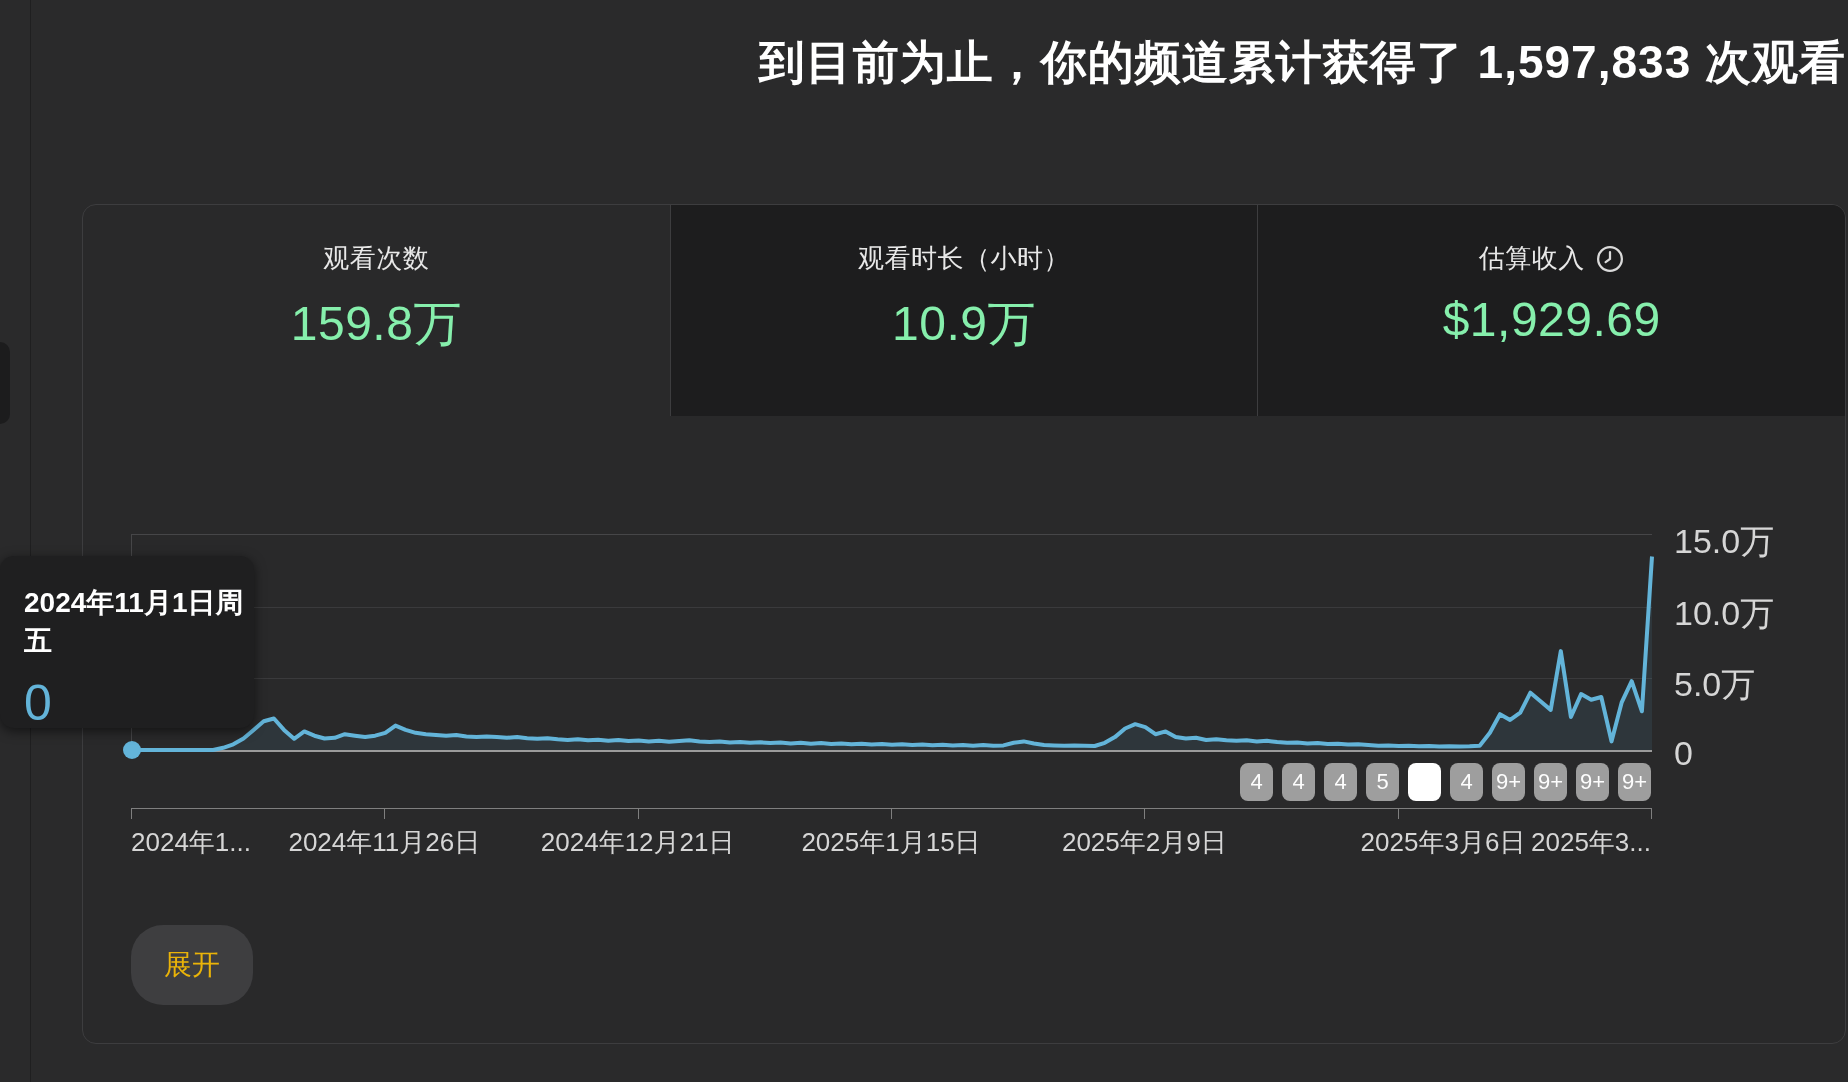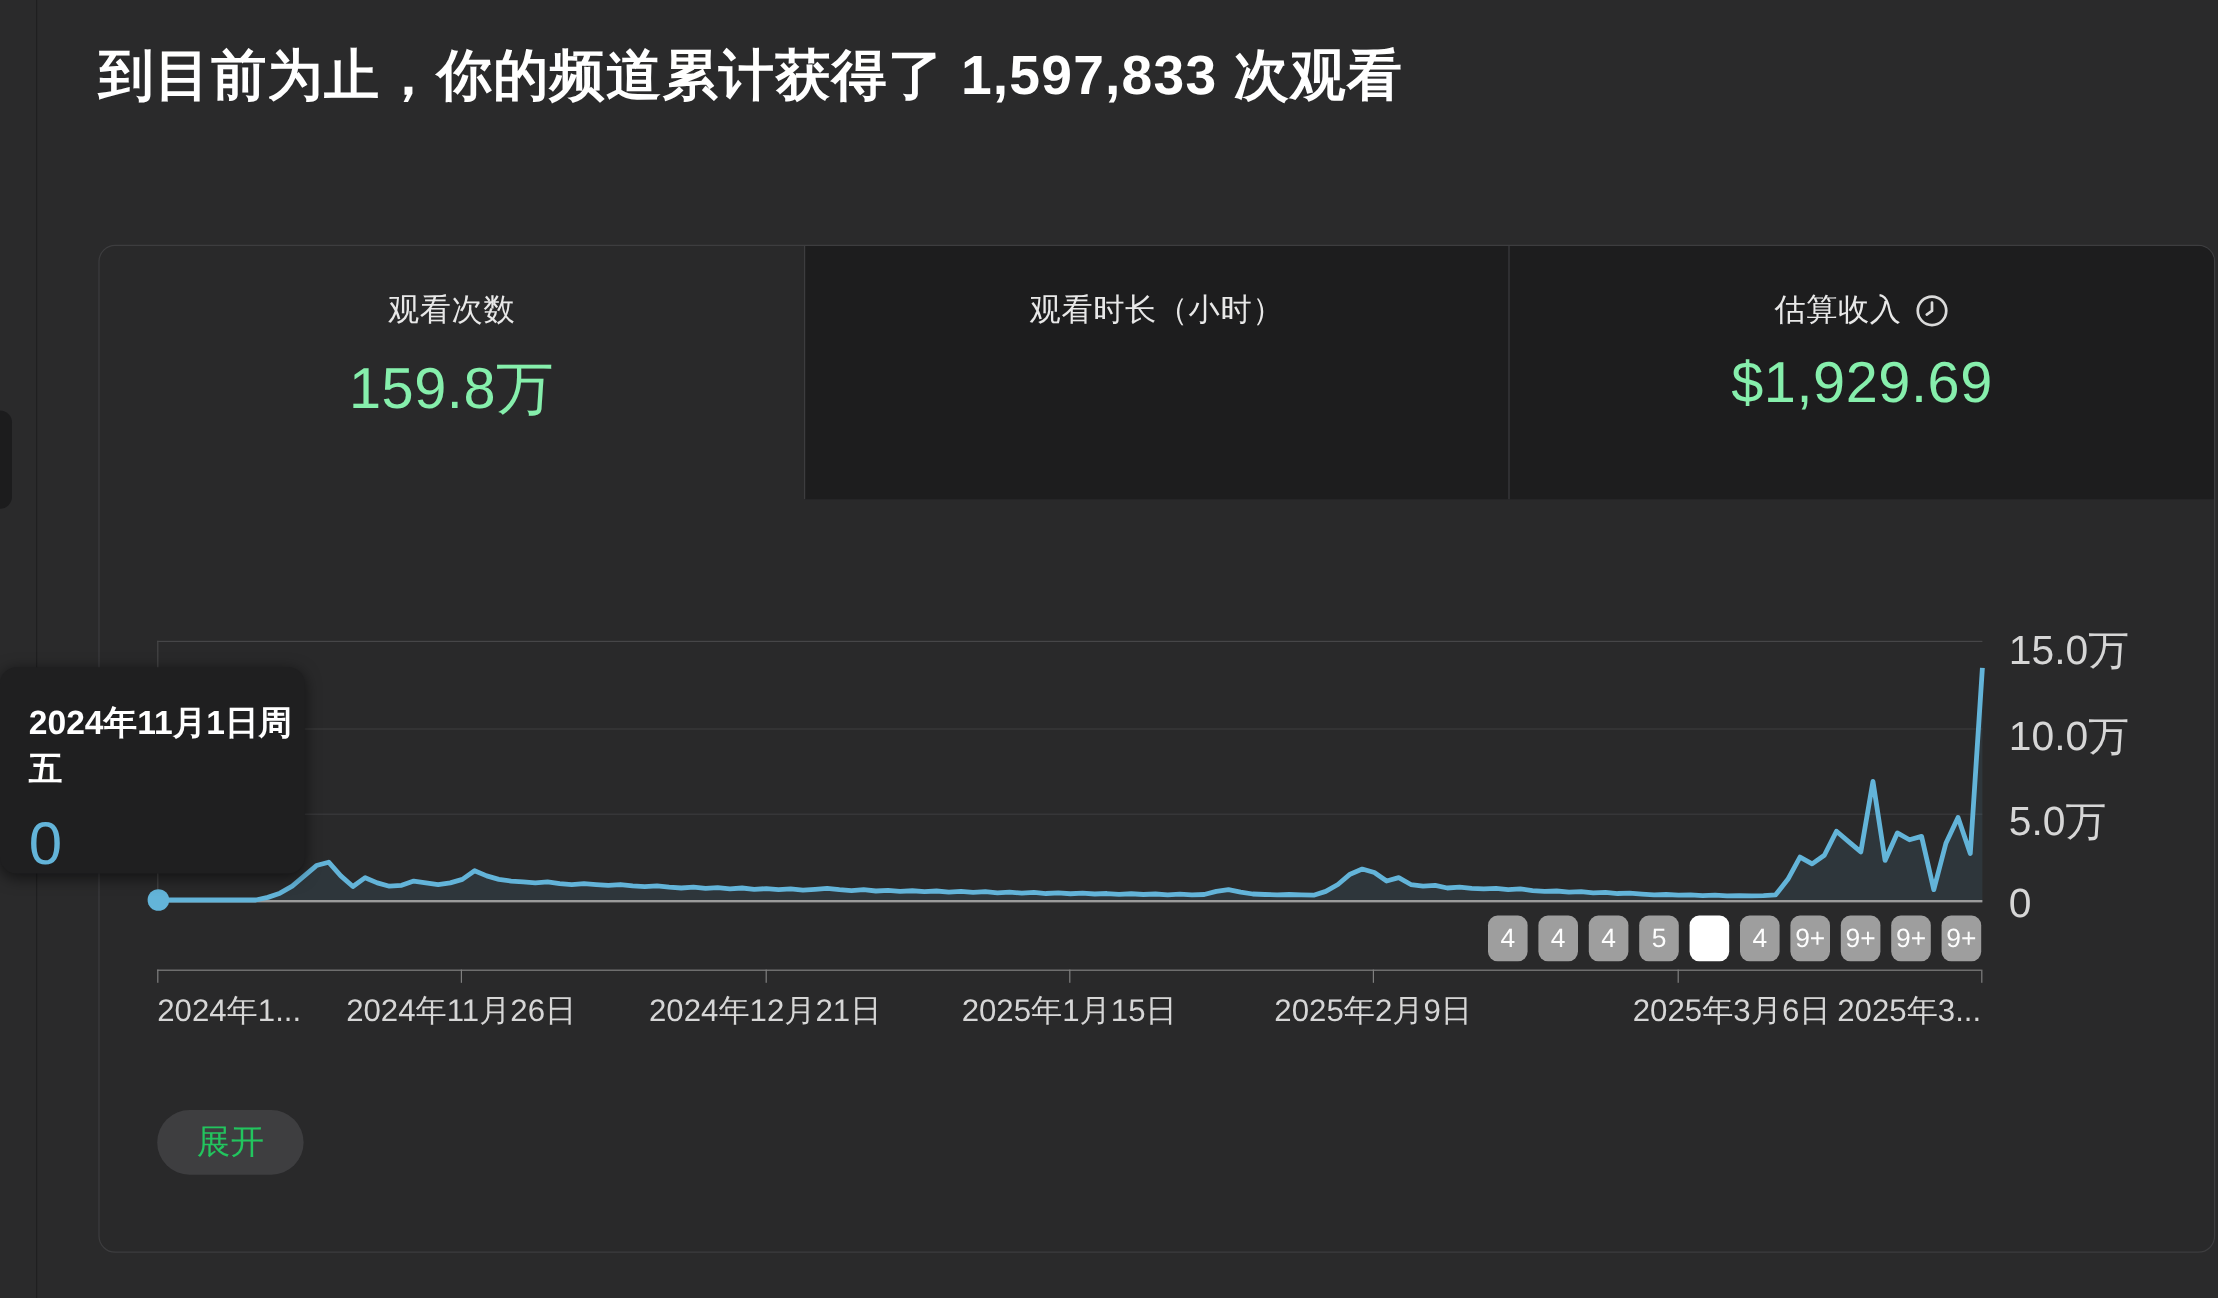--- a/index.html
+++ b/index.html
@@ -1,20 +1,20 @@
 <!DOCTYPE html>
 <html><head>
 <meta charset="utf-8">
 <style>
   html,body{margin:0;padding:0;background:#2a2a2b;}
   body{width:1848px;height:1082px;overflow:hidden;font-family:"Liberation Sans",sans-serif;-webkit-font-smoothing:antialiased;}
   .stage{position:relative;width:1848px;height:1082px;background:#2a2a2b;}
   .seam{position:absolute;left:30px;top:0;width:1px;height:1082px;background:#1f1f20;}
   .notch{position:absolute;left:0;top:342px;width:10px;height:82px;background:#1c1c1d;border-radius:0 10px 10px 0;}
-  .page-title{position:absolute;left:82px;top:32px;width:1764px;margin:0;text-align:left;
+  .page-title{position:absolute;left:82px;top:32px;width:1764px;margin:0;text-align:right;
     font-size:46px;font-weight:700;color:#ffffff;letter-spacing:1px;}
   .card{position:absolute;left:82px;top:204px;width:1764px;height:840px;box-sizing:border-box;
     background:#29292a;border:1px solid #3d3d3f;border-radius:14px;overflow:hidden;}
   
   .tabs{display:flex;height:211px;}
   .tab{flex:1;background:#1d1d1e;border-left:1px solid #3d3d3f;cursor:pointer;
     display:flex;flex-direction:column;align-items:center;padding-top:36px;box-sizing:border-box;}
   .tab:first-child{border-left:none;}
   .tab.selected{background:transparent;}
   .tab-label{display:flex;align-items:center;gap:10px;font-size:26px;color:#e8e8e8;letter-spacing:.5px;}
@@ -28,22 +28,22 @@
   .ylabel{position:absolute;left:1591px;font-size:34px;color:#d6d6d6;white-space:nowrap;}
   .badges{position:absolute;left:1157px;top:558px;display:flex;gap:9px;}
   .badge{width:33px;height:38px;border-radius:8px;background:#9e9e9e;color:#fdfdfd;
     font-size:22px;line-height:38px;text-align:center;cursor:pointer;}
   .badge.active{background:#ffffff;color:#ffffff;}
   .axis-line{position:absolute;left:48px;top:603px;width:1520px;height:1px;background:#7f7f7f;}
   .tick{position:absolute;top:603px;width:1px;height:11px;background:#7f7f7f;}
   .xlabel{position:absolute;top:620px;font-size:26px;color:#d6d6d6;white-space:nowrap;transform:translateX(-50%);}
   .xlabel.first{transform:translateX(0);}
   .xlabel.last{transform:translateX(-100%);}
-  .expand-btn{position:absolute;left:48px;top:720px;width:122px;height:54px;border:none;
-    border-radius:32px;background:#3e3e40;color:#22c55e;font-size:28px;font-family:inherit;cursor:pointer;}
+  .expand-btn{position:absolute;left:48px;top:720px;width:122px;height:80px;border:none;
+    border-radius:32px;background:#3e3e40;color:#eab308;font-size:28px;font-family:inherit;cursor:pointer;}
   
   .tooltip{position:absolute;left:0;top:556px;width:254px;height:172px;box-sizing:border-box;
     background:#1f1f20;border-radius:14px;box-shadow:0 3px 12px rgba(0,0,0,.55);padding:28px 0 0 24px;z-index:5;}
   .tt-date{font-size:28px;font-weight:700;color:#ffffff;}
   .tt-value{margin-top:14px;font-size:50px;color:#63b4d9;}
 </style>
 </head>
 <body>
 
 <div class="stage">
@@ -53,20 +53,21 @@
   <h1 class="page-title">到目前为止，你的频道累计获得了 1,597,833 次观看</h1>
 
   <section class="card">
     <div class="tabs">
       <div class="tab selected">
         <div class="tab-label">观看次数</div>
         <div class="tab-value">159.8万</div>
       </div>
       <div class="tab">
         <div class="tab-label">观看时长（小时）</div>
+        <div class="tab-value">10.9万</div>
       </div>
       <div class="tab">
         <div class="tab-label">
           <span>估算收入</span>
           <svg class="clock-icon" viewBox="0 0 24 24">
             <circle cx="12" cy="12" r="9.5" fill="none" stroke="#dadada" stroke-width="1.8"></circle>
             <path d="M12 6.5 V12 L8.5 14.5" fill="none" stroke="#dadada" stroke-width="1.8" stroke-linecap="round"></path>
           </svg>
         </div>
         <div class="tab-value">$1,929.69</div>

